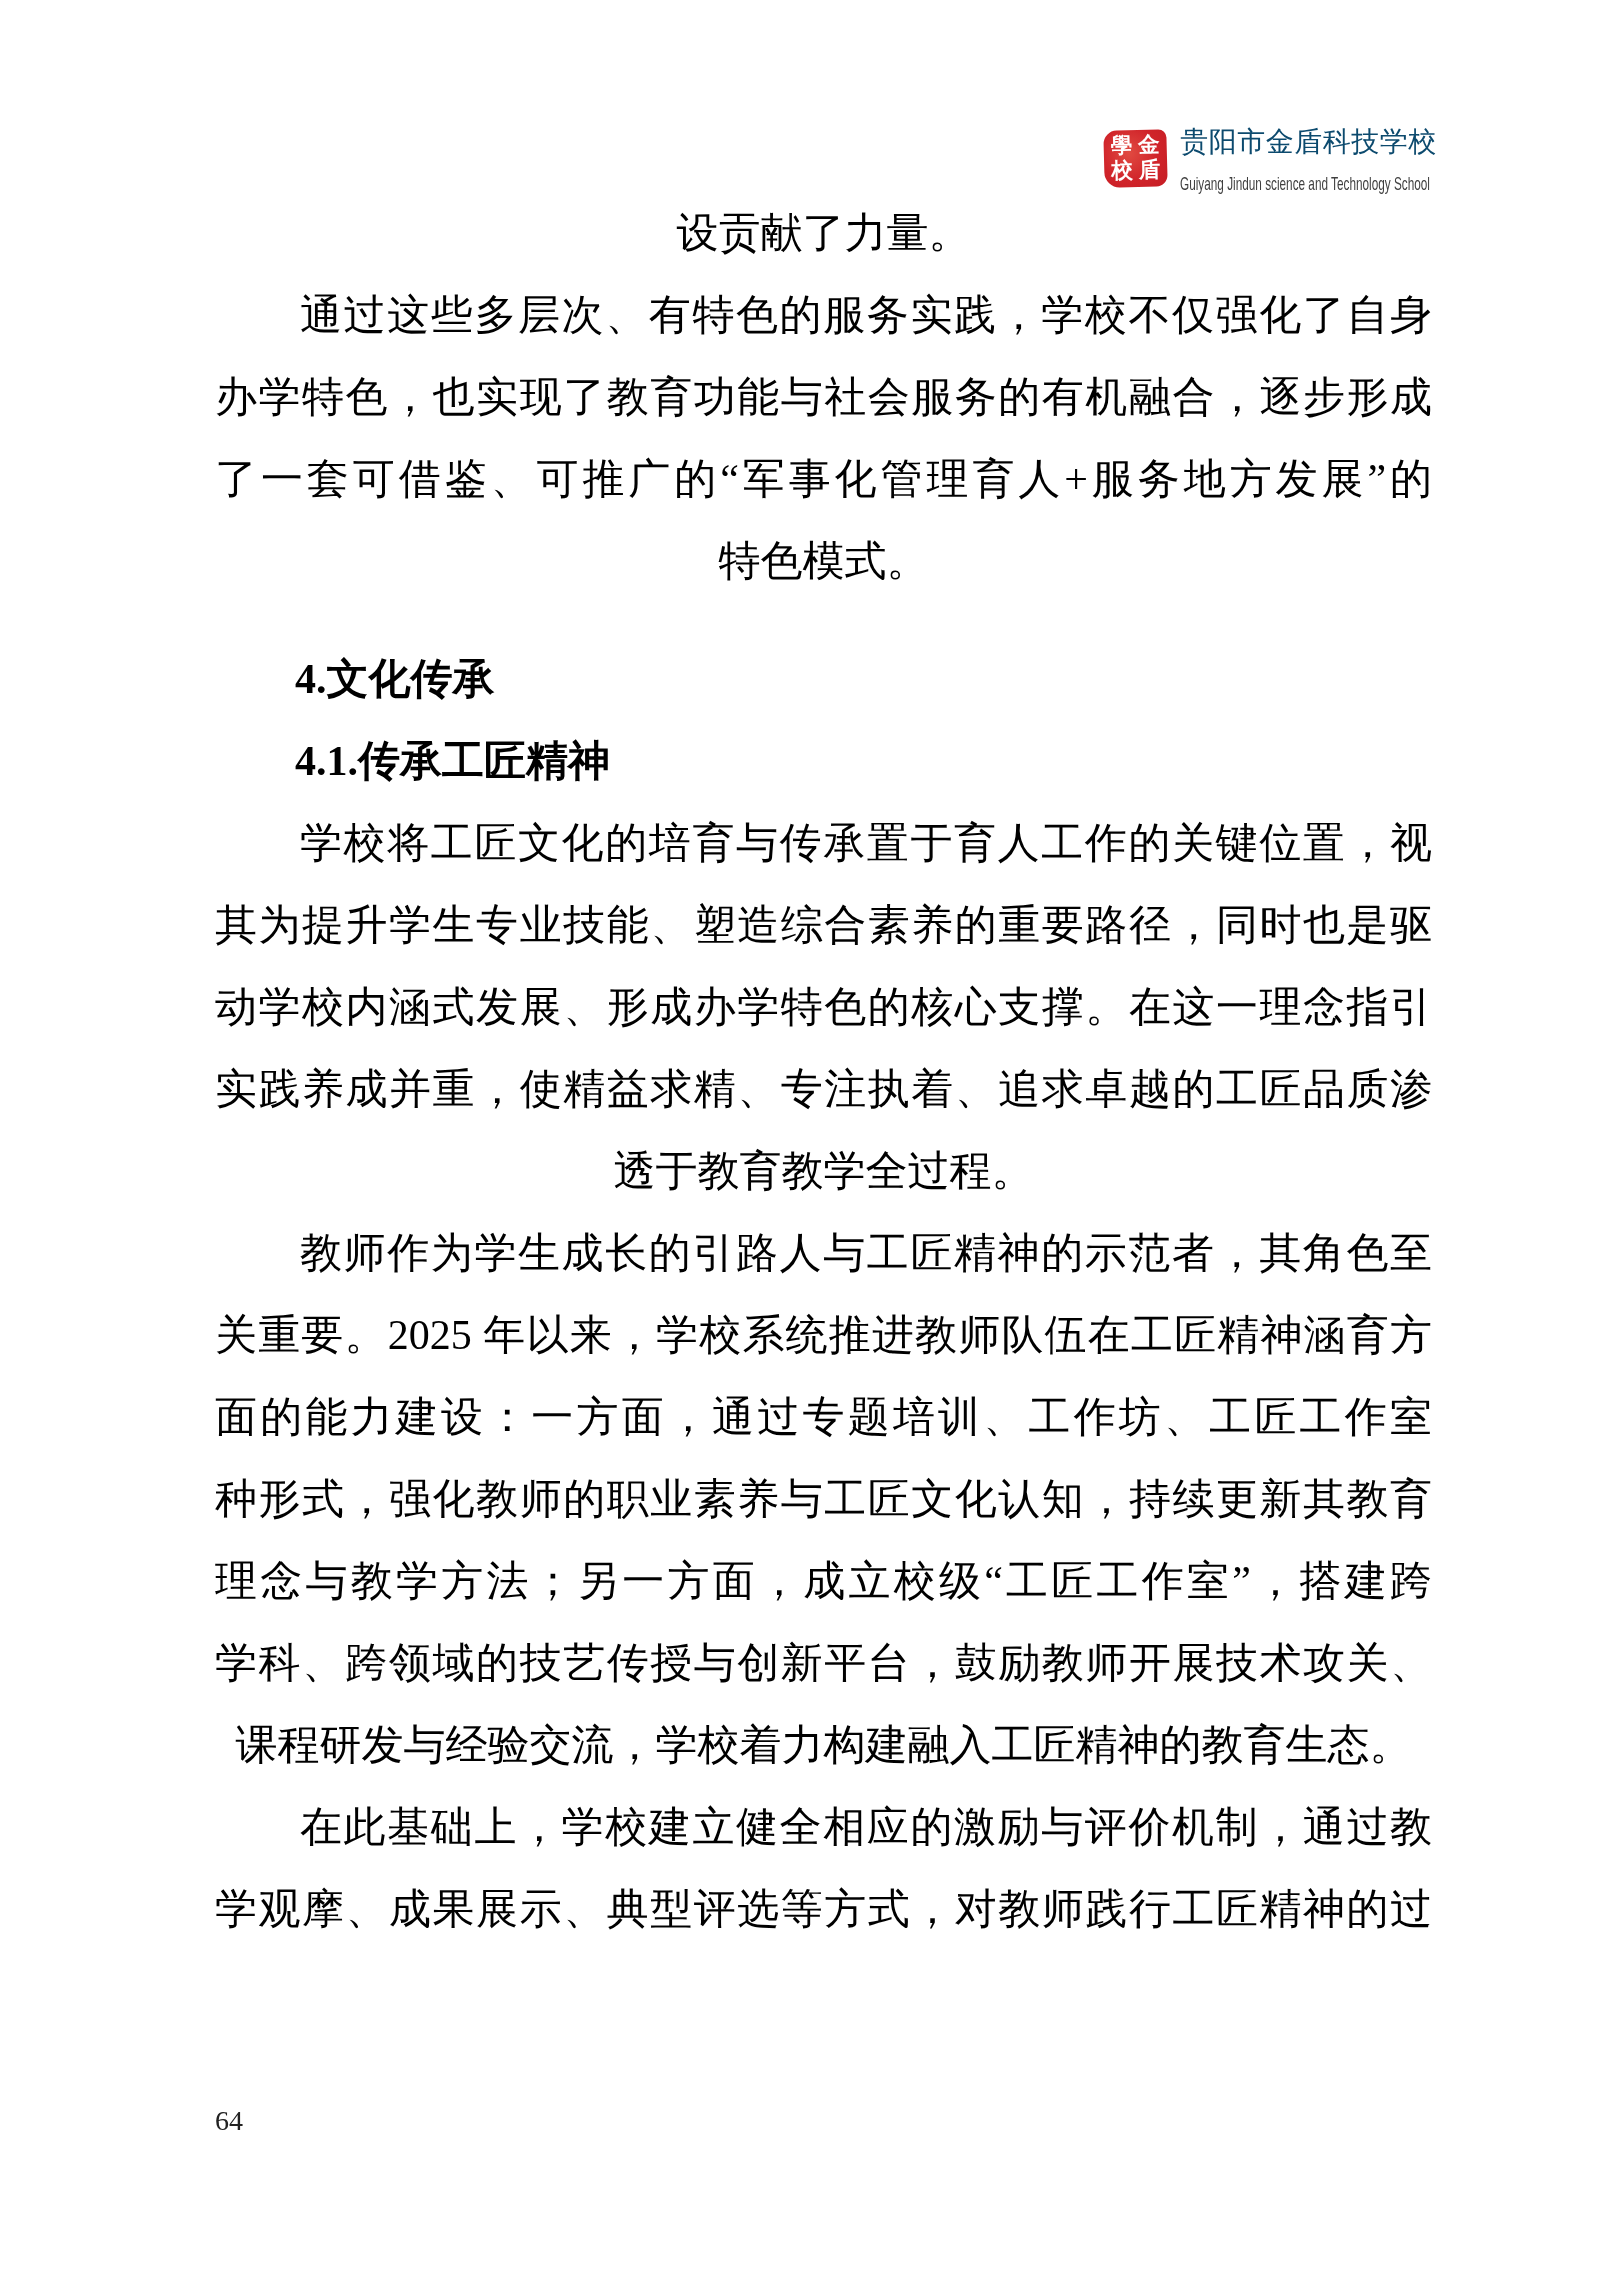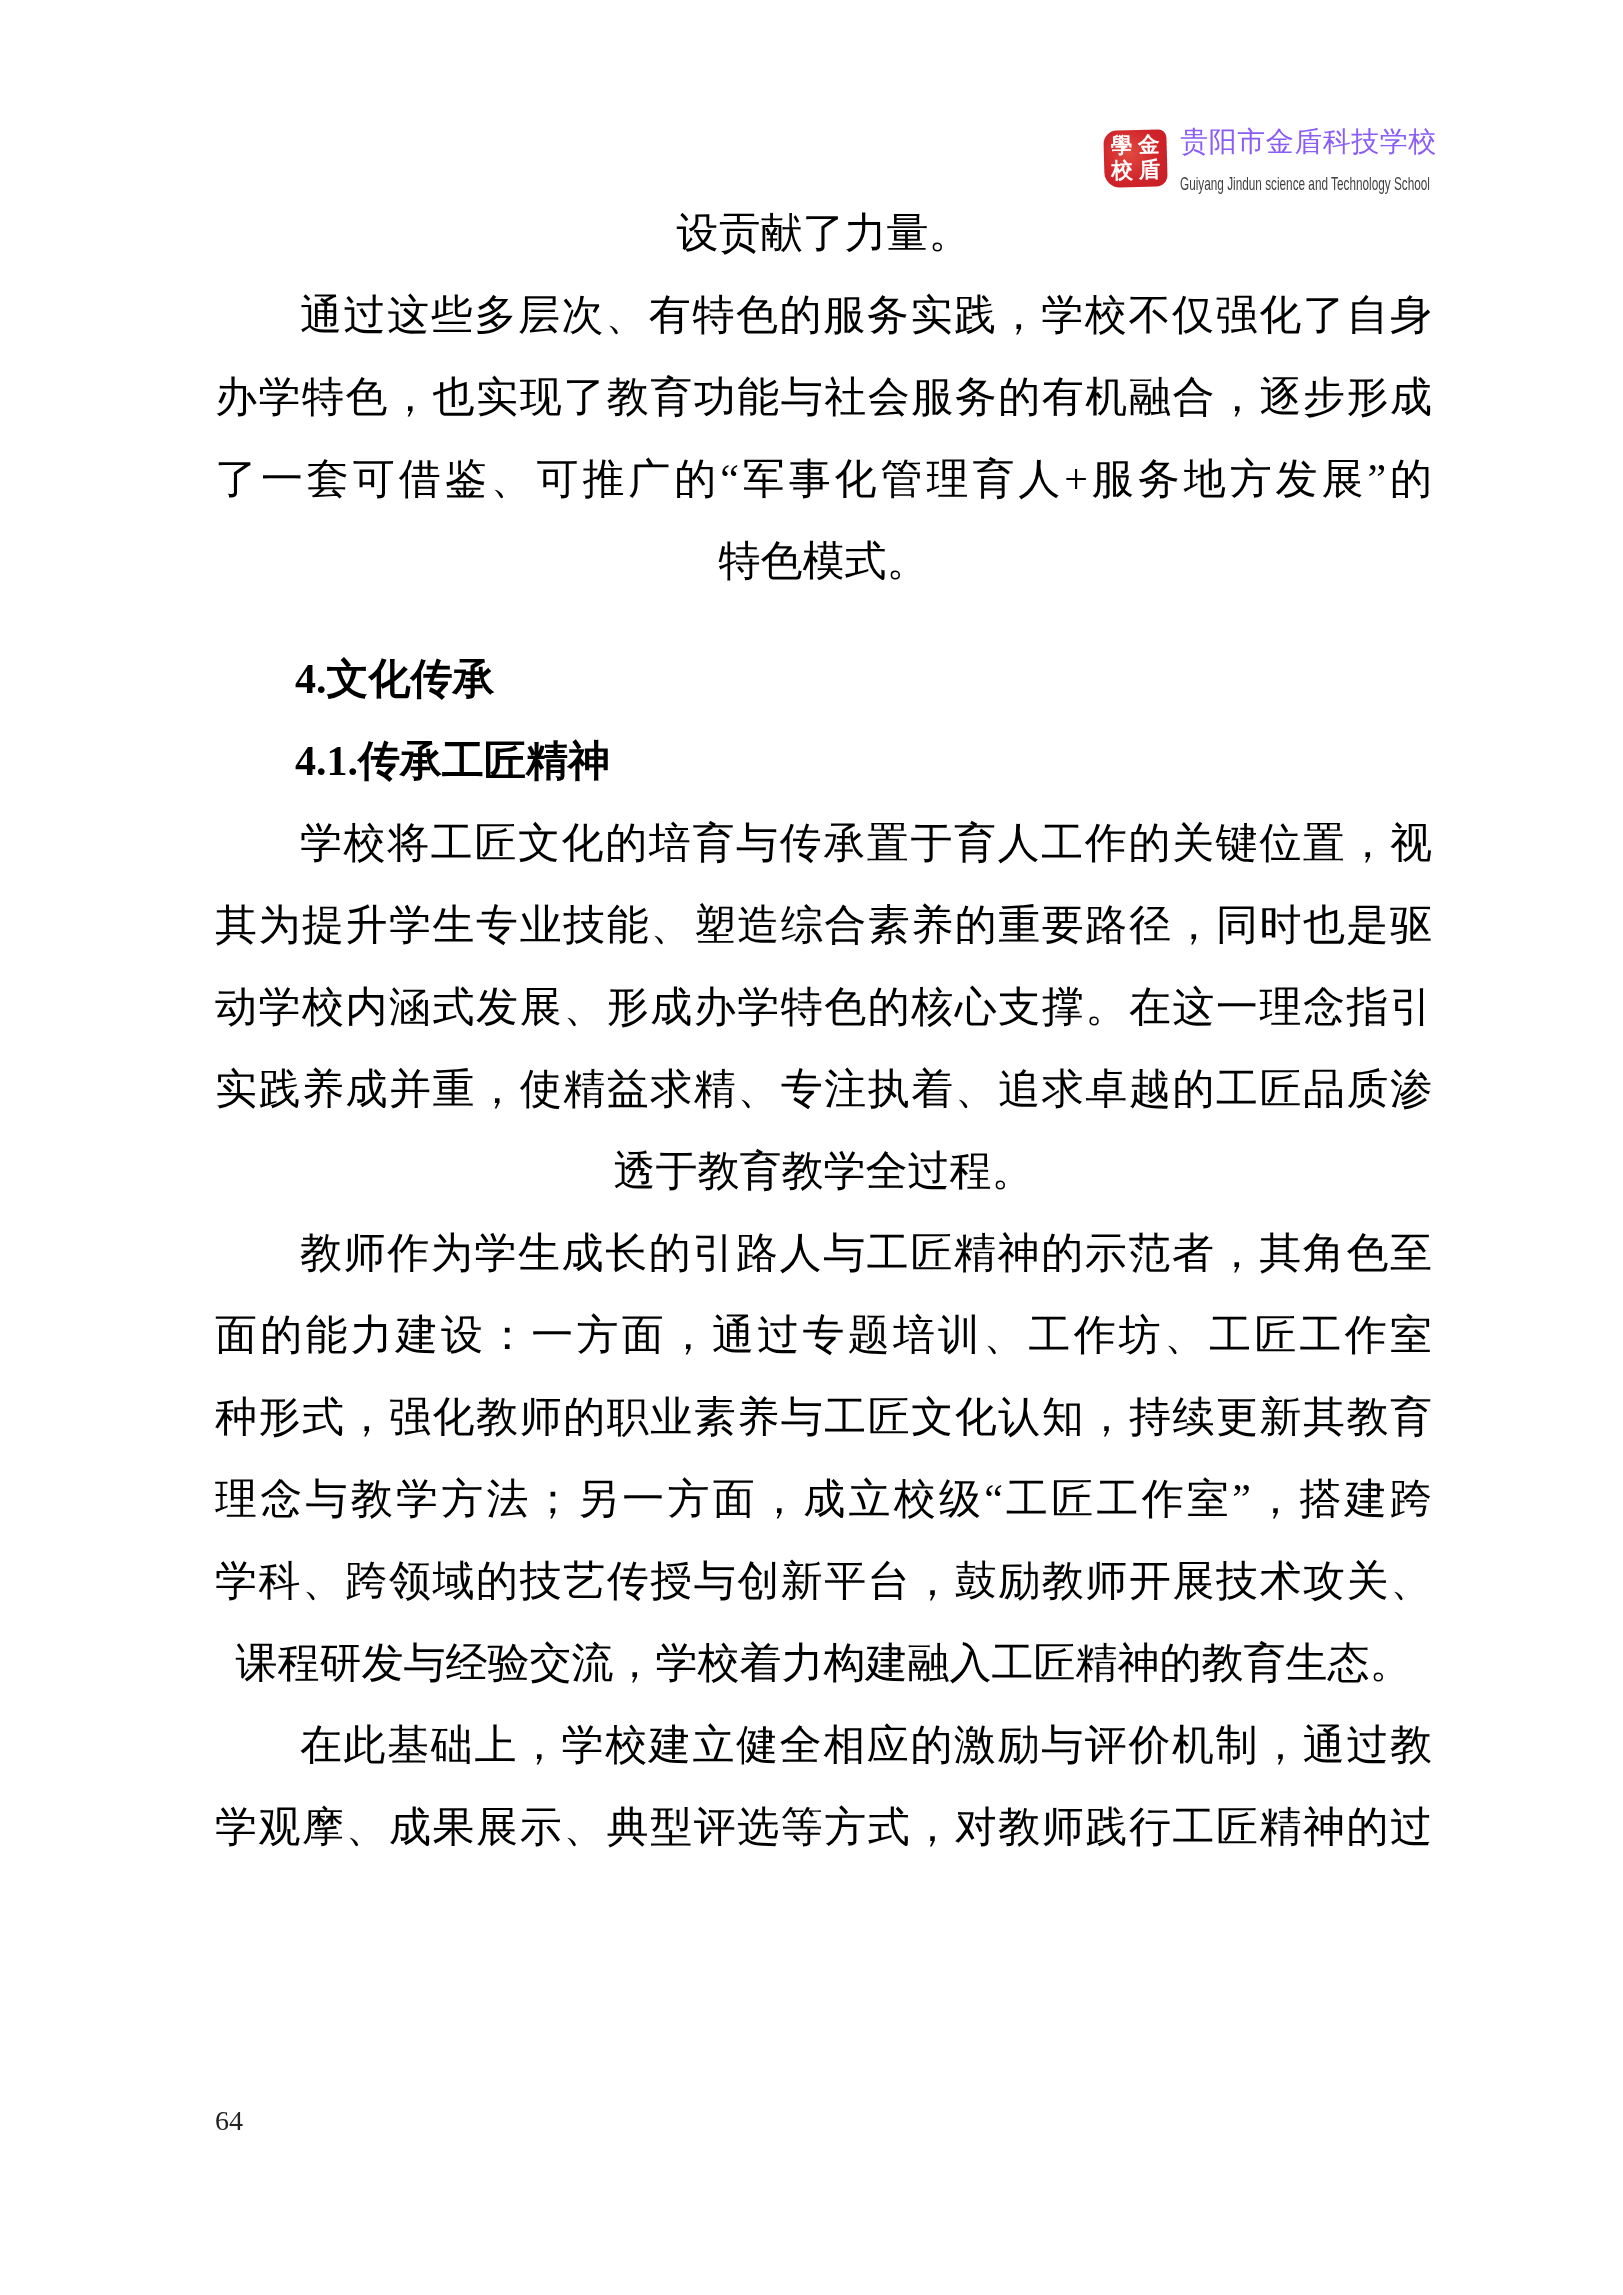--- a/index.html
+++ b/index.html
@@ -32,21 +32,21 @@
   .seal span{
     color:#fff;
     font-size:21.5px;line-height:1;
     font-weight:bold;
     font-family:"Liberation Serif","DejaVu Serif",serif;
   }
   .header-text{margin-left:13.3px;}
   .school-zh{
     font-size:28px;line-height:29px;
     letter-spacing:0.5px;
-    color:#8b5cf6;
+    color:#0c4a6e;
     white-space:nowrap;
   }
   .school-en{
     margin-top:18.4px;
     font-family:"Liberation Sans","DejaVu Sans",sans-serif;
     font-size:19px;line-height:20.4px;
     color:#3f3f3f;
     white-space:nowrap;
     transform:scaleX(0.62);
     transform-origin:left top;
@@ -105,20 +105,21 @@
     <div class="line fill">了一套可借鉴、可推广的“军事化管理育人+服务地方发展”的</div>
     <div class="line end">特色模式。</div>
     <div class="line h1">4.文化传承</div>
     <div class="line h2">4.1.传承工匠精神</div>
     <div class="line fill indent">学校将工匠文化的培育与传承置于育人工作的关键位置，视</div>
     <div class="line fill">其为提升学生专业技能、塑造综合素养的重要路径，同时也是驱</div>
     <div class="line fill">动学校内涵式发展、形成办学特色的核心支撑。在这一理念指引</div>
     <div class="line fill">实践养成并重，使精益求精、专注执着、追求卓越的工匠品质渗</div>
     <div class="line end">透于教育教学全过程。</div>
     <div class="line fill indent">教师作为学生成长的引路人与工匠精神的示范者，其角色至</div>
+    <div class="line fill">关重要。2025 年以来，学校系统推进教师队伍在工匠精神涵育方</div>
     <div class="line fill">面的能力建设：一方面，通过专题培训、工作坊、工匠工作室</div>
     <div class="line fill">种形式，强化教师的职业素养与工匠文化认知，持续更新其教育</div>
     <div class="line fill">理念与教学方法；另一方面，成立校级“工匠工作室”，搭建跨</div>
     <div class="line fill">学科、跨领域的技艺传授与创新平台，鼓励教师开展技术攻关、</div>
     <div class="line end">课程研发与经验交流，学校着力构建融入工匠精神的教育生态。</div>
     <div class="line fill indent">在此基础上，学校建立健全相应的激励与评价机制，通过教</div>
     <div class="line fill">学观摩、成果展示、典型评选等方式，对教师践行工匠精神的过</div>
   </div>
 
   <div class="page-number">64</div>

